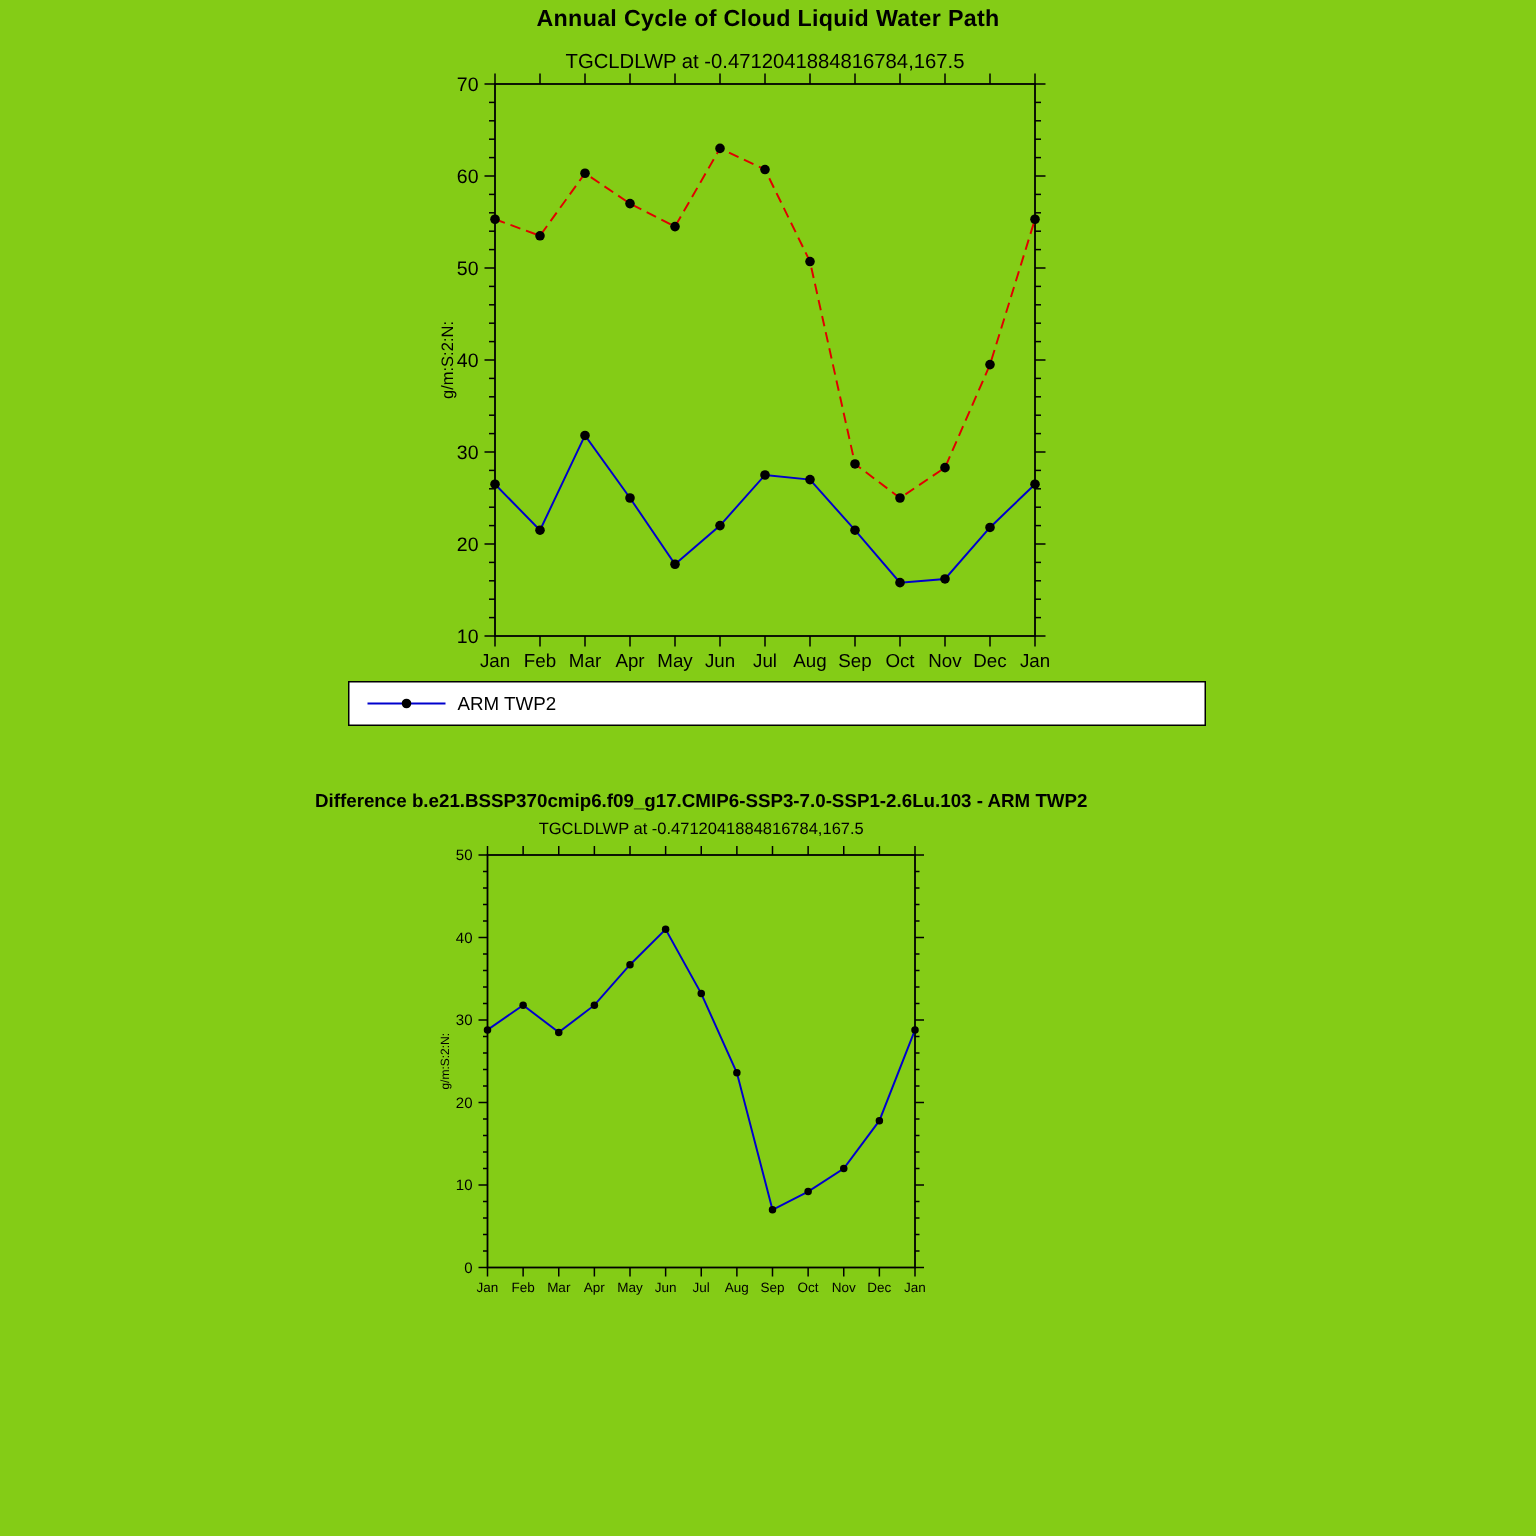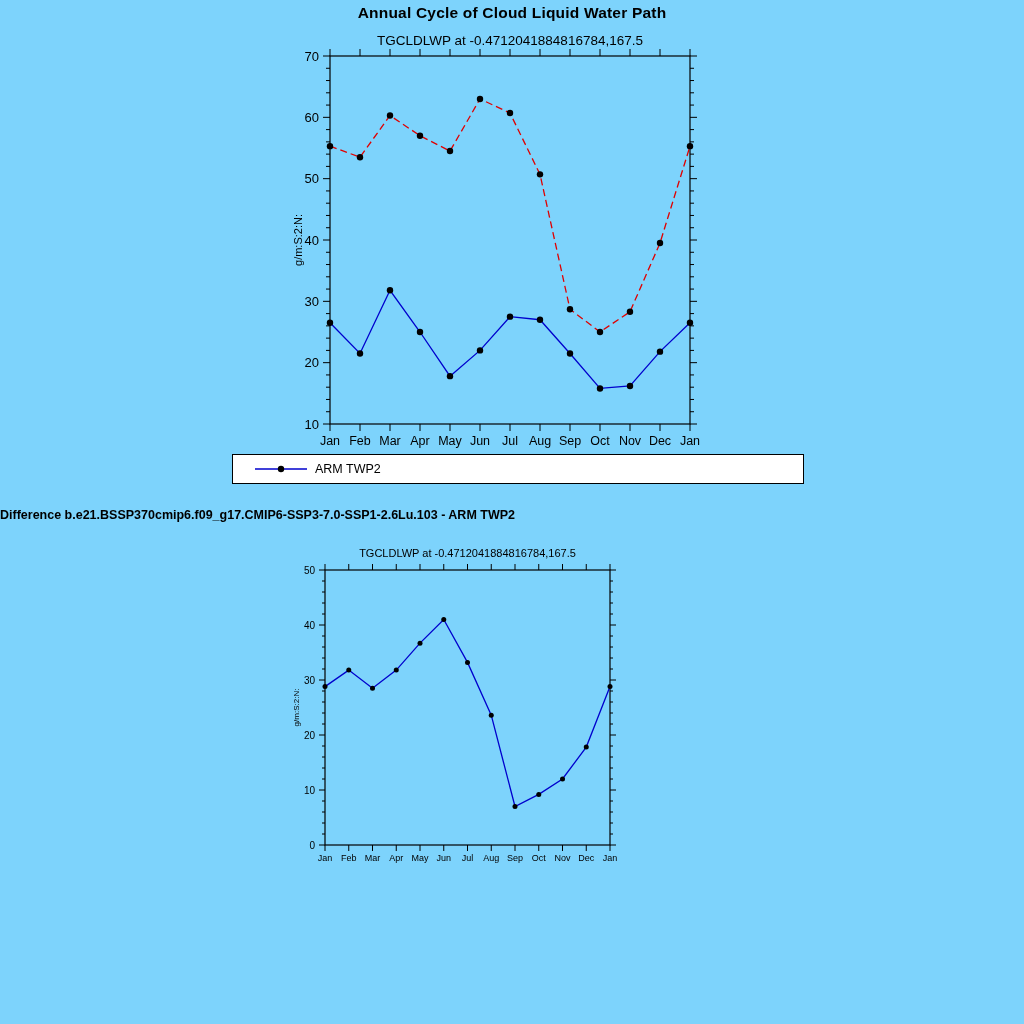--- a/index.html
+++ b/index.html
@@ -1,27 +1,27 @@
 <!DOCTYPE html>
 <html><head>
 <meta charset="utf-8">
 <style>
   *{margin:0;padding:0;box-sizing:border-box}
   html,body{background:#ffffff;font-family:"Liberation Sans","DejaVu Sans",sans-serif;color:#000}
-  .canvas{position:relative;width:1024px;height:1024px;background:#7dd3fc;overflow:hidden}
+  .canvas{position:relative;width:1024px;height:1024px;background:#84cc16;overflow:hidden}
   .abs{position:absolute}
   .title-main{left:0;top:4px;width:1024px;text-align:center;font-size:15.5px;font-weight:bold;letter-spacing:.2px}
   .subtitle-top{left:300px;top:33px;width:420px;text-align:center;font-size:13.5px}
-  .title-diff{left:0;top:508px;width:935px;text-align:left;font-size:12.5px;font-weight:bold}
+  .title-diff{left:0;top:527px;width:935px;text-align:center;font-size:12.5px;font-weight:bold}
   .subtitle-diff{left:295px;top:547px;width:345px;text-align:center;font-size:11px}
   svg{position:absolute;overflow:visible}
   svg text{font-family:"Liberation Sans","DejaVu Sans",sans-serif;fill:#000}
   #chart0{left:290px;top:48px}
   #chart1{left:285px;top:562px}
-  .legend{position:absolute;left:232px;top:454px;width:572px;border:1px solid #000;background:#fff;padding:2px 20px}
+  .legend{position:absolute;left:232px;top:454px;width:572px;border:1px solid #000;background:#fff;padding:2px 10px}
   .legend-row{display:flex;align-items:center;height:24px}
   .legend-sample{position:relative;width:58px;height:14px;flex:0 0 58px}
   .legend-label{font-size:12.5px;white-space:nowrap;margin-left:4px}
 </style>
 </head>
 <body>
 
 <div class="canvas">
 
   <div class="abs title-main">Annual Cycle of Cloud Liquid Water Path</div>

